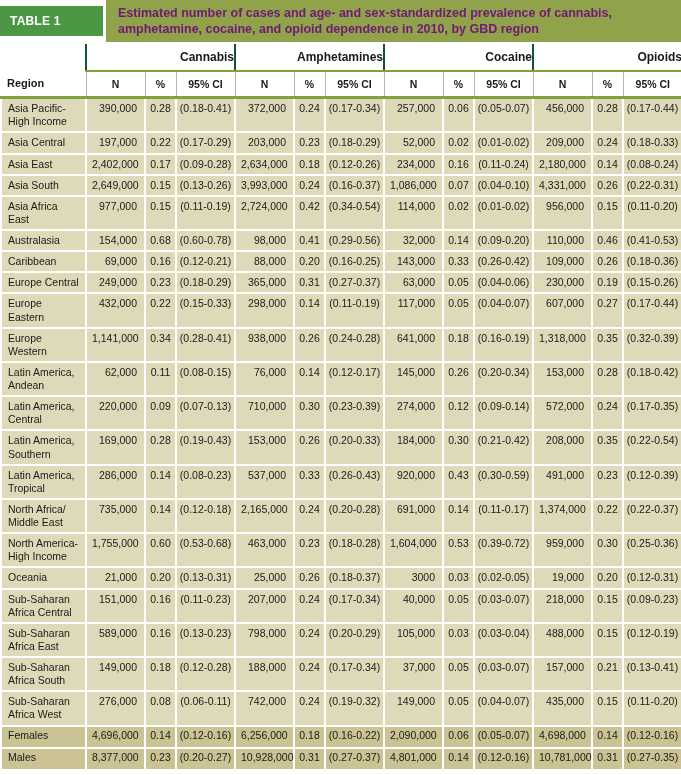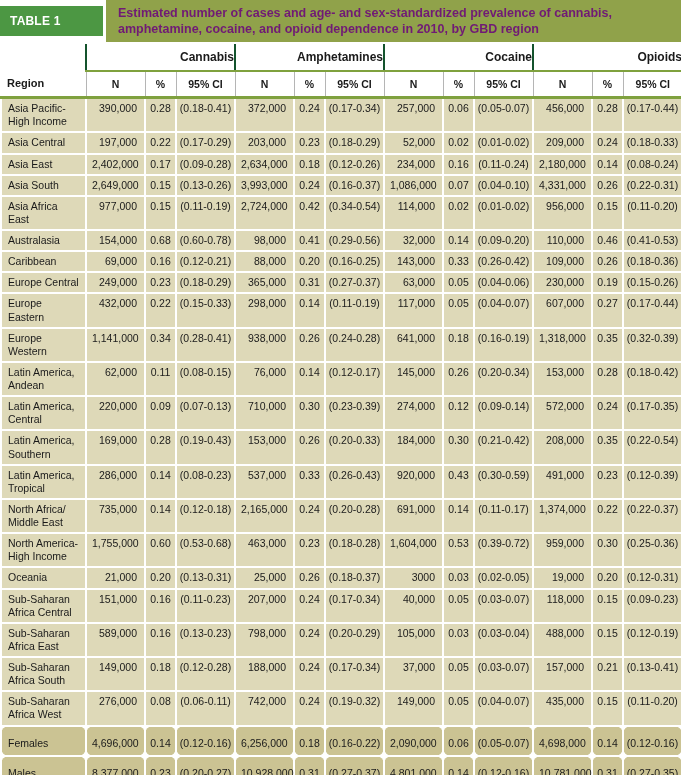--- a/index.html
+++ b/index.html
@@ -45,21 +45,21 @@
   }
   tbody td{
     background:var(--row-beige);
     border:2px solid #fff;
     padding:3px 5px;vertical-align:top;
   }
   td.region{text-align:left;padding-left:6px;}
   td.num{text-align:right;padding-right:7px;}
   td.pct{text-align:center;padding-left:2px;padding-right:2px;}
   td.ci{text-align:center;padding-left:2px;padding-right:2px;}
-  tr.summary td{background:var(--summary-khaki);padding-top:10px;padding-bottom:5px;border-radius:8px;}
+  tr.summary td{background:var(--summary-khaki);padding-top:2px;padding-bottom:5px;}
 </style>
 </head>
 <body>
 
 <div class="page">
 
   <div class="title-bar">
     <div class="label-wrap">
       <div class="table-label-box">TABLE 1</div>
     </div>
@@ -365,21 +365,21 @@
           <td class="region">Sub-Saharan Africa Central</td>
           <td class="num">151,000</td>
           <td class="pct">0.16</td>
           <td class="ci">(0.11-0.23)</td>
           <td class="num">207,000</td>
           <td class="pct">0.24</td>
           <td class="ci">(0.17-0.34)</td>
           <td class="num">40,000</td>
           <td class="pct">0.05</td>
           <td class="ci">(0.03-0.07)</td>
-          <td class="num">118,000</td>
+          <td class="num">218,000</td>
           <td class="pct">0.15</td>
           <td class="ci">(0.09-0.23)</td>
         </tr>
         <tr>
           <td class="region">Sub-Saharan Africa East</td>
           <td class="num">589,000</td>
           <td class="pct">0.16</td>
           <td class="ci">(0.13-0.23)</td>
           <td class="num">798,000</td>
           <td class="pct">0.24</td>

